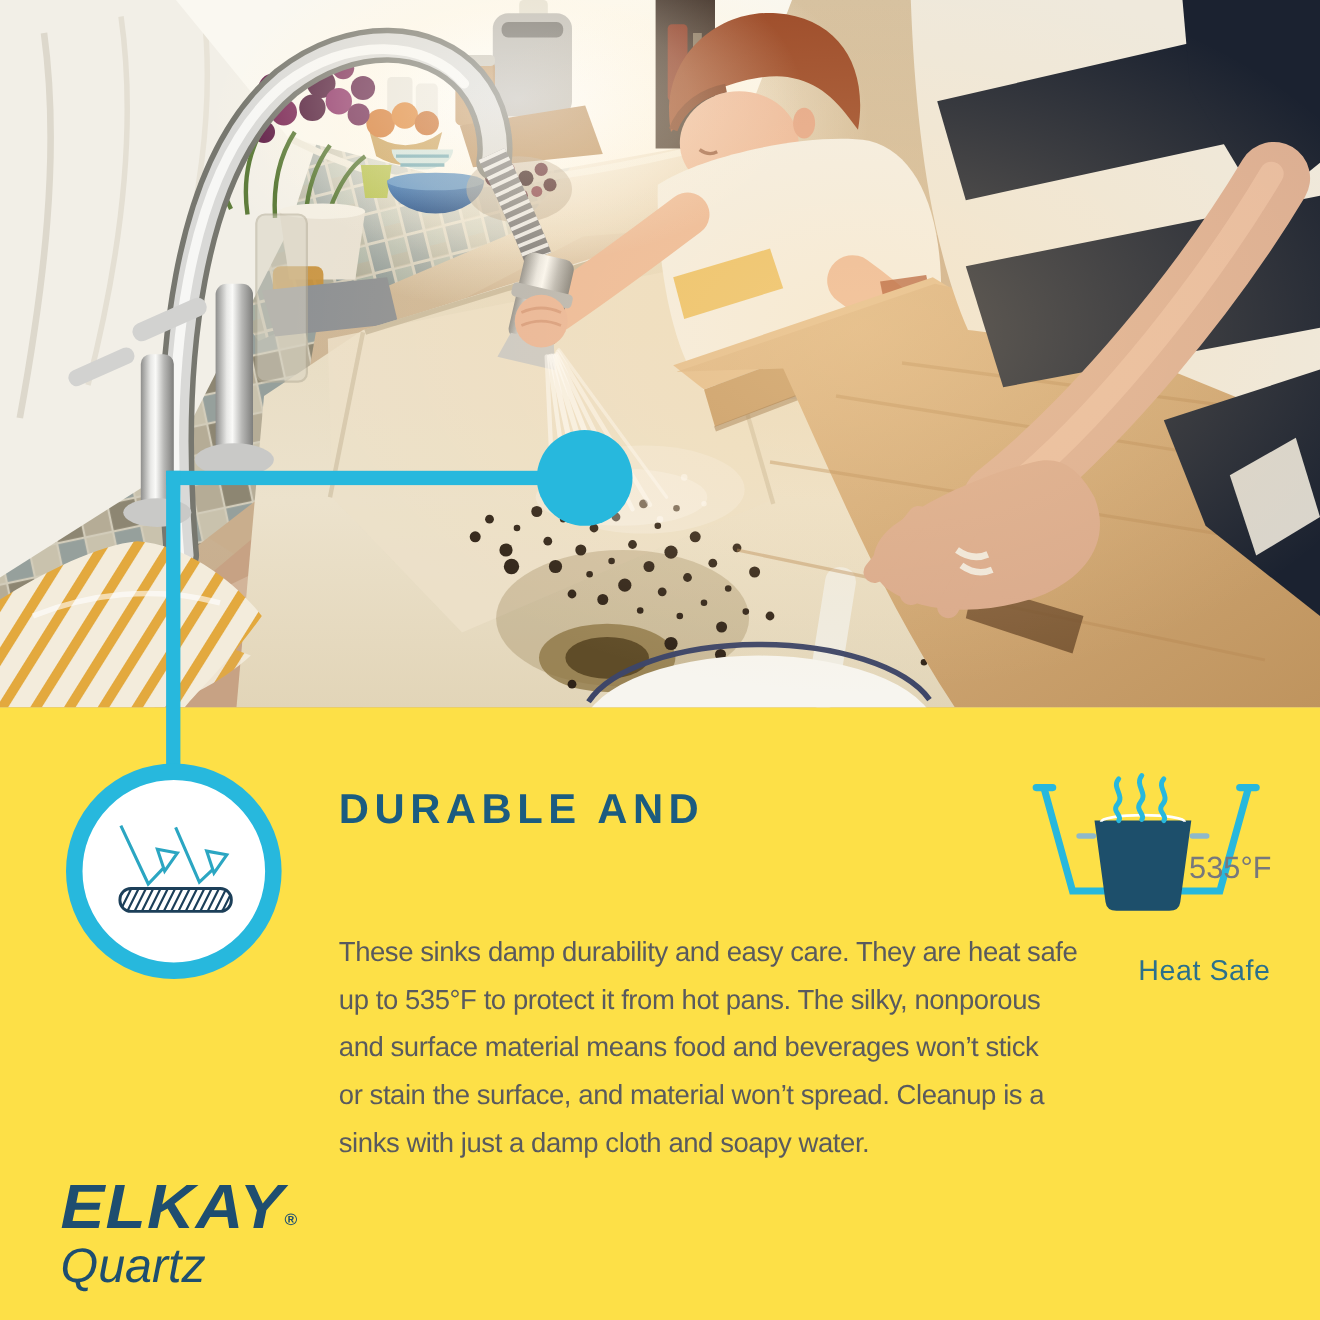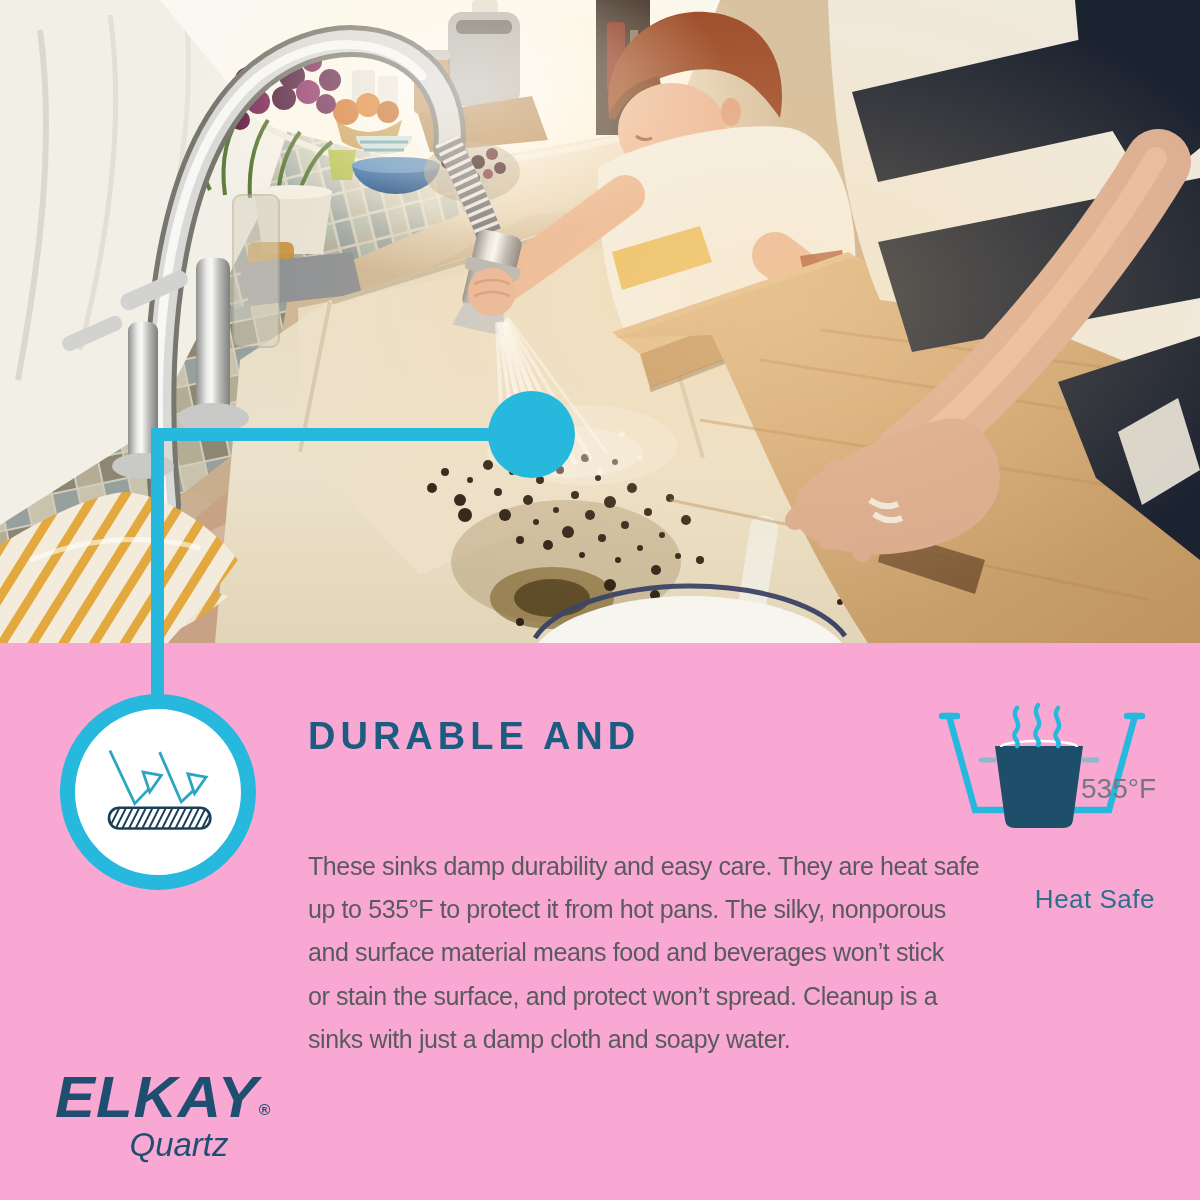--- a/index.html
+++ b/index.html
@@ -8,21 +8,21 @@
     --body-gray:#595a5e;
     --heat-safe-teal:#2b708c;
     --pot-navy:#1d4f6b;
     --arrow-teal:#2ba6c2;
     --bar-navy:#1c3f59;
     --logo-navy:#1e4e70;
     --temp-gray:#77787c;
   }
   *{margin:0;padding:0;box-sizing:border-box}
   html,body{background:#fff}
-  .canvas{position:relative;width:1200px;height:1200px;background:#f9a8d4;overflow:hidden;
+  .canvas{position:relative;width:1200px;height:1200px;background:#fde047;overflow:hidden;
           font-family:"Liberation Sans",sans-serif}
   .photo{position:absolute;left:0;top:0;width:1200px;height:643px;overflow:hidden;background:#cdb394}
   .photo svg{display:block}
 
   
   .callout-line-h{position:absolute;left:151px;top:428px;width:384px;height:13px;background:var(--accent-cyan)}
   .callout-line-v{position:absolute;left:151px;top:428px;width:13px;height:272px;background:var(--accent-cyan)}
   .callout-dot{position:absolute;left:488px;top:391px;width:87px;height:87px;border-radius:50%;background:var(--accent-cyan)}
 
   
@@ -31,29 +31,29 @@
   .feature-ring svg{position:absolute;left:0;top:0}
 
   
   .headline{position:absolute;left:308px;top:712px;color:var(--heading-navy);
             font-weight:bold;font-size:38px;line-height:48px;letter-spacing:5px}
   .bodycopy{position:absolute;left:308px;top:845px;color:var(--body-gray);
             font-size:25px;line-height:43.2px;letter-spacing:-0.4px;white-space:nowrap}
 
   
   .heat-badge{position:absolute;left:937px;top:700px;width:218px;text-align:right}
-  .heat-badge .label{margin-top:28px;font-size:26px;color:var(--heat-safe-teal);letter-spacing:0.5px}
+  .heat-badge .label{margin-top:10px;font-size:26px;color:var(--heat-safe-teal);letter-spacing:0.5px}
   .temp-text{font-family:"Liberation Sans",sans-serif;font-size:28px;fill:var(--temp-gray)}
 
   
   .logo{position:absolute;left:55px;top:1064px;width:250px;color:var(--logo-navy)}
   .logo .brand-row{font-style:italic;font-weight:bold;font-size:57px;letter-spacing:1px;
                    transform:scaleX(1.05);transform-origin:left;white-space:nowrap}
   .logo .reg{font-size:15px;font-style:normal;vertical-align:2px;letter-spacing:0}
-  .logo .line2{font-style:italic;font-size:33px;text-align:center;margin-top:-4px;padding-right:2px}
+  .logo .line2{font-style:italic;font-size:44px;text-align:left;margin-top:-4px;padding-right:2px}
 
   .cyan-stroke{stroke:var(--accent-cyan)}
   .teal-stroke{stroke:var(--arrow-teal)}
   .navy-stroke{stroke:var(--bar-navy)}
 </style>
 </head>
 <body>
 
 <div class="canvas">
 
@@ -385,21 +385,21 @@
   </div>
 
   <div class="headline">
     <div>DURABLE AND</div>
   </div>
 
   <div class="bodycopy">
     <div>These sinks damp durability and easy care. They are heat safe</div>
     <div>up to 535°F to protect it from hot pans. The silky, nonporous</div>
     <div>and surface material means food and beverages won’t stick</div>
-    <div>or stain the surface, and protect won’t spread. Cleanup is a</div>
+    <div>or stain the surface, and material won’t spread. Cleanup is a</div>
     <div>sinks with just a damp cloth and soapy water.</div>
   </div>
 
   <div class="heat-badge">
     <svg width="218" height="152" viewBox="0 0 218 152">
 
       <g class="cyan-stroke" stroke-width="6.5" fill="none" stroke-linecap="round">
         <path d="M12,16 L38,110 L172,110 L198,16"></path>
         <path d="M5,16 L20,16 M190,16 L205,16"></path>
       </g>

